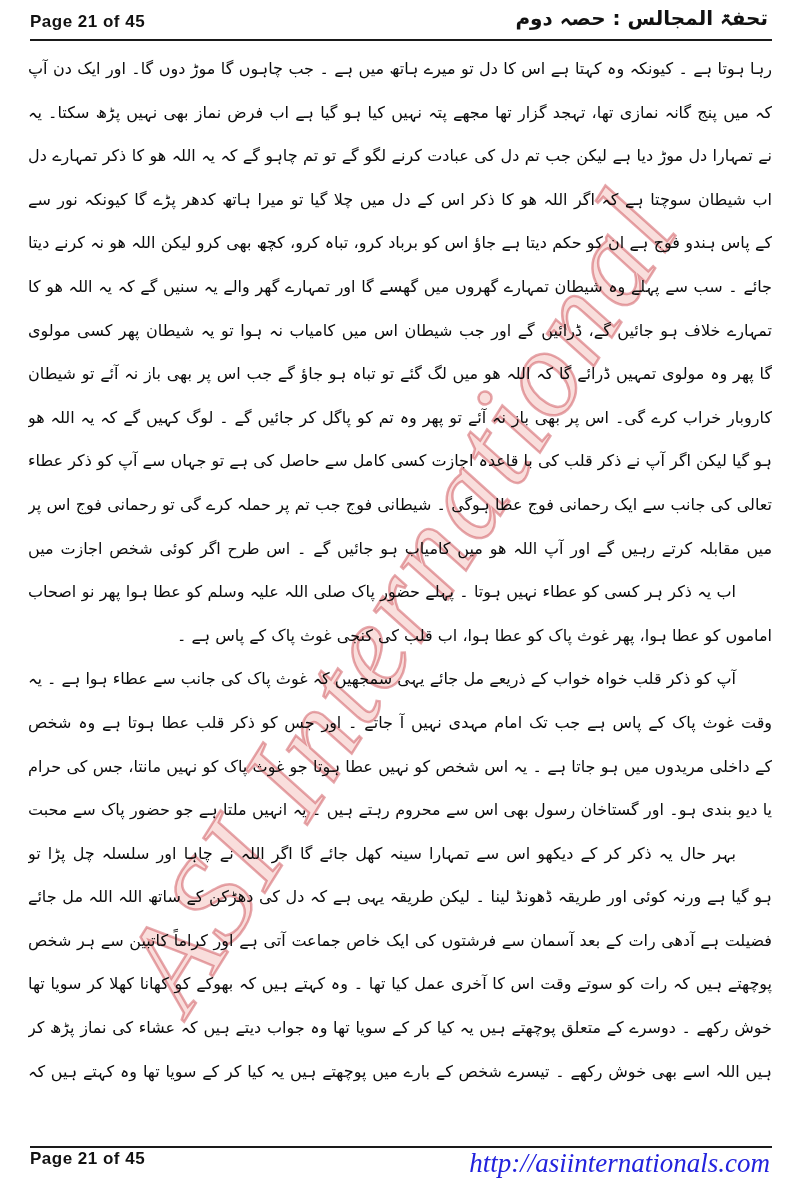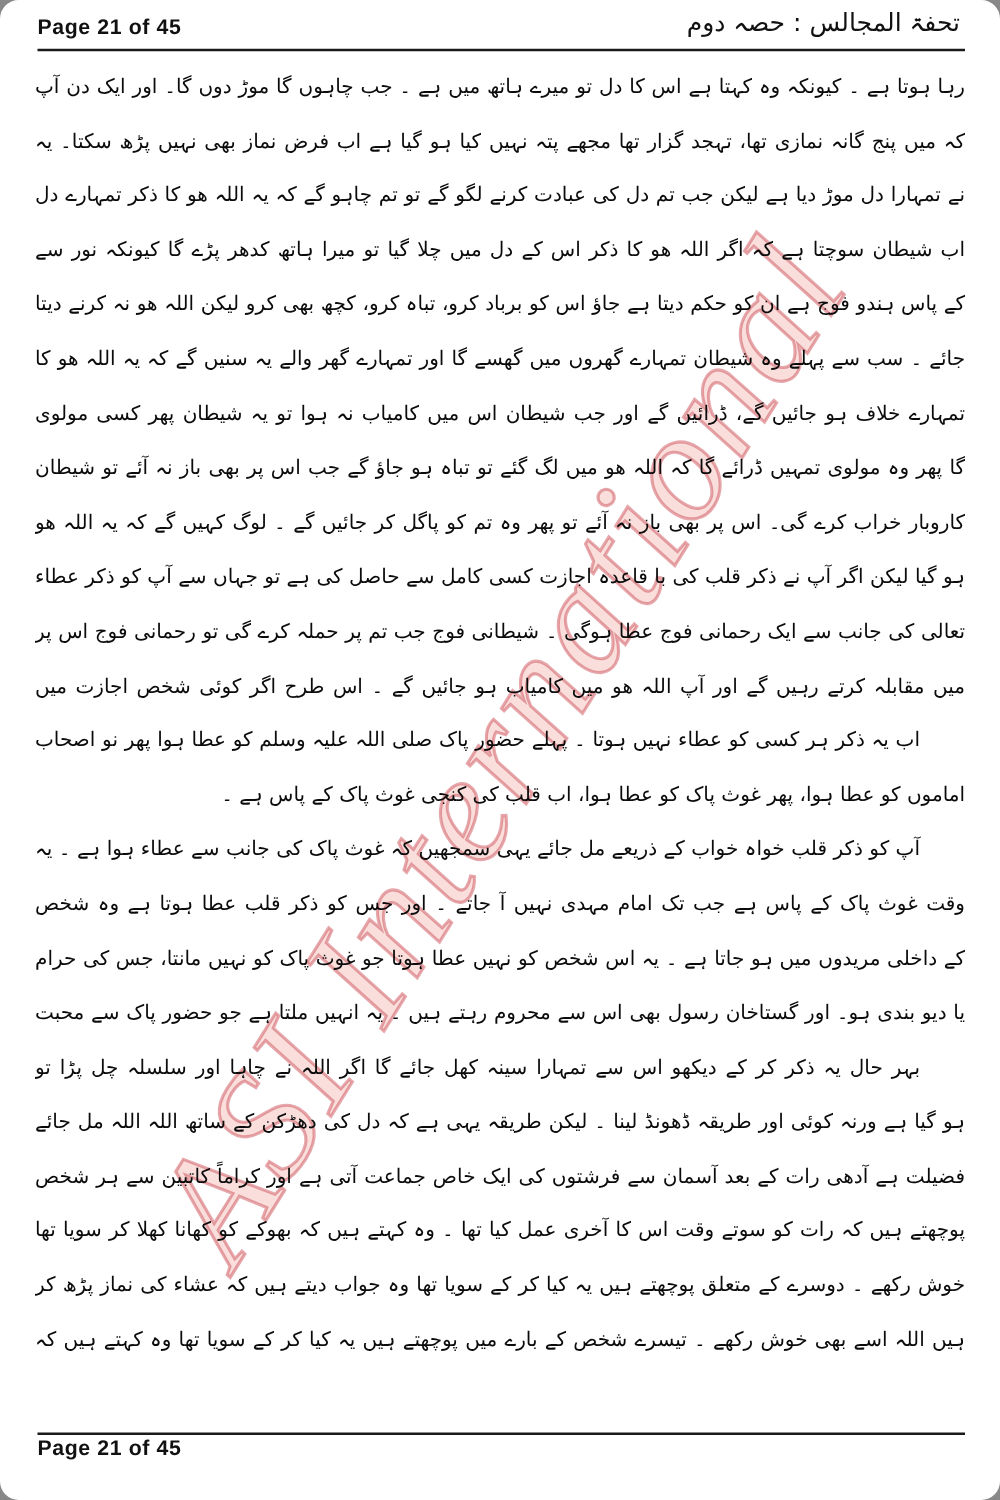--- a/index.html
+++ b/index.html
@@ -4,40 +4,39 @@
 <style>
   html, body { margin: 0; padding: 0; background: #888; }
   .page {
     position: relative;
     width: 800px;
     height: 1200px;
     margin: 0 auto;
     background: #ffffff;
     overflow: hidden;
     font-family: "DejaVu Sans", sans-serif;
-    border-radius: 15px;
   }
 
   
   .header-pagenum {
     position: absolute;
     left: 30px; top: 12px;
     font-family: "Liberation Sans", sans-serif;
     font-weight: bold;
     font-size: 17px;
     letter-spacing: 0.5px;
     color: #111;
   }
   .header-title {
     position: absolute;
     right: 32px; top: 6px;
     direction: rtl;
     font-family: "DejaVu Sans", sans-serif;
     font-size: 20px;
-    font-weight: 400;
+    font-weight: 700;
     color: #111;
   }
   .rule {
     position: absolute;
     left: 30px;
     width: 742px;
     height: 0;
     border-top: 2px solid #1a1a1a;
   }
   .rule-top { top: 39px; }
@@ -140,14 +139,15 @@
     <div class="line indent">بہر حال یہ ذکر کر کے دیکھو اس سے تمہارا سینہ کھل جائے گا اگر اللہ نے چاہا اور سلسلہ چل پڑا تو سمجھنا کہ رب مہربان</div>
     <div class="line">ہو گیا ہے ورنہ کوئی اور طریقہ ڈھونڈ لینا ۔ لیکن طریقہ یہی ہے کہ دل کی دھڑکن کے ساتھ اللہ اللہ مل جائے ۔ بس ذکر میں اسی کو</div>
     <div class="line">فضیلت ہے آدھی رات کے بعد آسمان سے فرشتوں کی ایک خاص جماعت آتی ہے اور کراماً کاتبین سے ہر شخص کے بارے میں</div>
     <div class="line">پوچھتے ہیں کہ رات کو سوتے وقت اس کا آخری عمل کیا تھا ۔ وہ کہتے ہیں کہ بھوکے کو کھانا کھلا کر سویا تھا فرشتے کہتے ہیں اللہ اس کو</div>
     <div class="line">خوش رکھے ۔ دوسرے کے متعلق پوچھتے ہیں یہ کیا کر کے سویا تھا وہ جواب دیتے ہیں کہ عشاء کی نماز پڑھ کر سویا تھا فرشتے کہتے</div>
     <div class="line">ہیں اللہ اسے بھی خوش رکھے ۔ تیسرے شخص کے بارے میں پوچھتے ہیں یہ کیا کر کے سویا تھا وہ کہتے ہیں کہ یہ آیت الکرسی پڑھ</div>
   </div>
 
   <div class="rule rule-bottom"></div>
   <div class="footer-pagenum">Page 21 of 45</div>
+  <a class="footer-url">http://asiinternationals.com</a>
 
 </div>
 
 </body></html>

